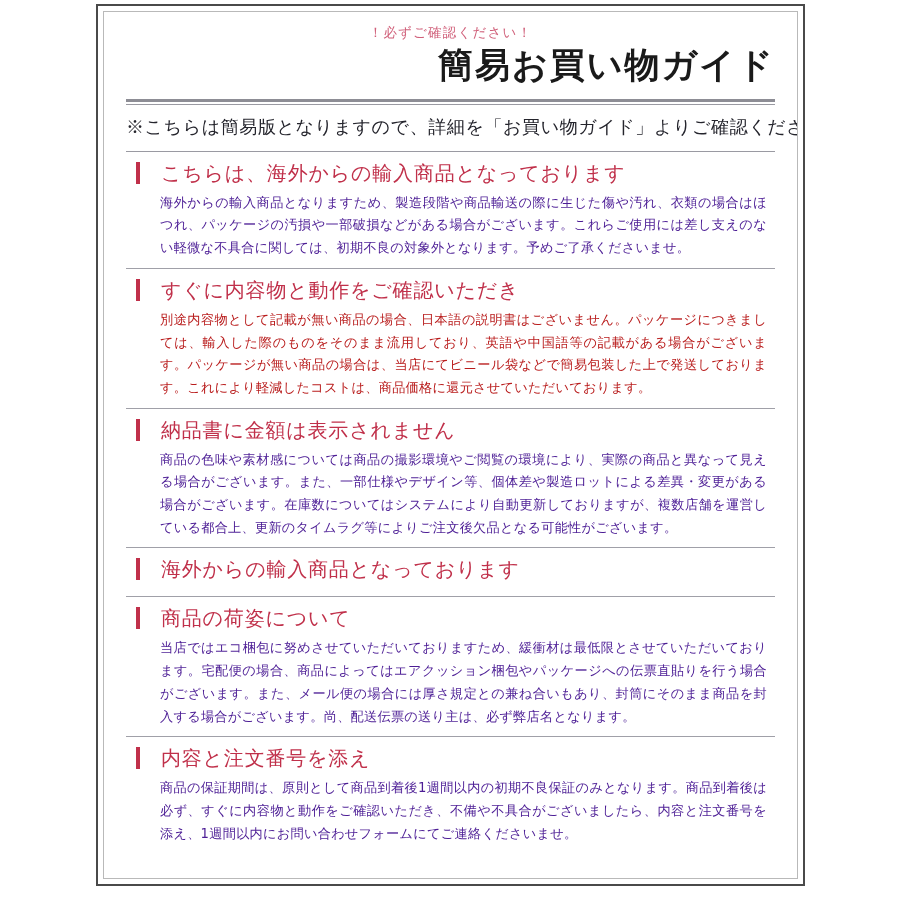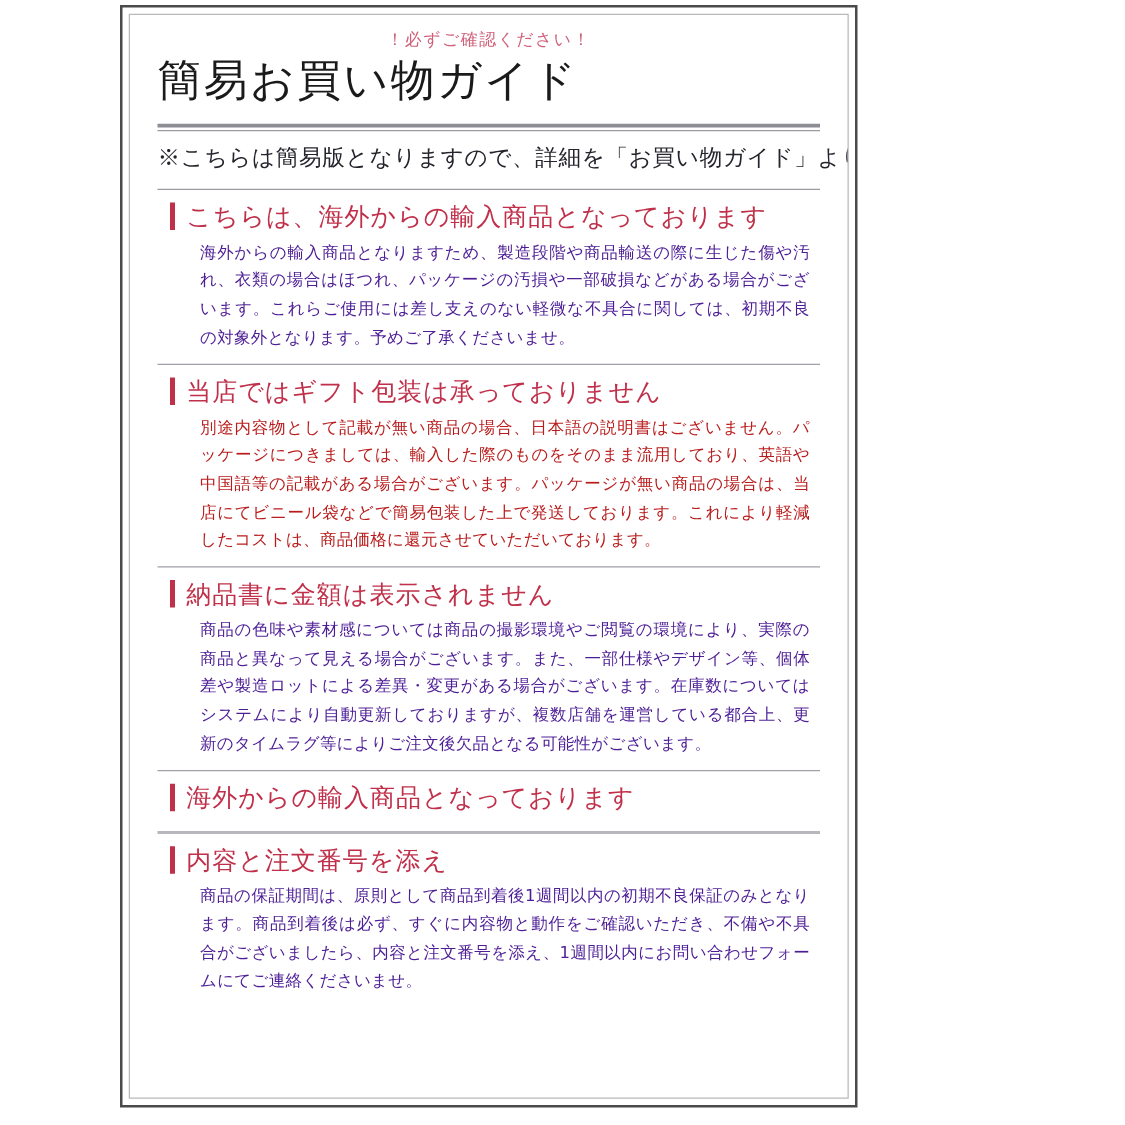--- a/index.html
+++ b/index.html
@@ -13,21 +13,21 @@
     background: #ffffff;
     font-family: "DejaVu Sans", "Liberation Sans", sans-serif;
     overflow: hidden;
   }
 
   
   .doc-frame {
     position: absolute;
     left: 96px;
     top: 4px;
-    width: 590px;
+    width: 709px;
     height: 882px;
     border: 2px solid #4a4a4a;
     box-sizing: border-box;
     background: #fff;
   }
   .doc-inner {
     position: absolute;
     left: 5px;
     top: 5px;
     right: 5px;
@@ -41,24 +41,24 @@
   
   .alert-line {
     text-align: center;
     color: #d0607a;
     font-size: 13.5px;
     letter-spacing: 1.2px;
     line-height: 1.5;
     margin: 4px 0 0 0;
   }
   .doc-title {
-    text-align: left;
+    text-align: right;
     color: #1a1a1a;
     font-size: 35px;
-    font-weight: 400;
+    font-weight: 700;
     letter-spacing: 2px;
     line-height: 1.22;
     margin: 2px 0 0 0;
     white-space: nowrap;
   }
 
   .rule-thick {
     height: 0;
     border-top: 3px solid #8d8d95;
     margin: 12px 0 0 0;
@@ -85,20 +85,21 @@
 
   
   .section {
     padding: 9px 0 8px 0;
   }
   .section-head {
     display: flex;
     align-items: center;
     margin: 0 0 7px 0;
     padding-left: 10px;
+    gap: 12px;
   }
   .accent-bar {
     width: 4px;
     height: 22px;
     background: #c0304a;
     margin-right: 9px;
     flex: none;
   }
   .section-title {
     color: #c0304a;
@@ -147,40 +148,47 @@
           <div class="section-head">
             <span class="accent-bar"></span>
             <span class="section-title">こちらは、海外からの輸入商品となっております</span>
           </div>
           <p class="section-body">海外からの輸入商品となりますため、製造段階や商品輸送の際に生じた傷や汚れ、衣類の場合はほつれ、パッケージの汚損や一部破損などがある場合がございます。これらご使用には差し支えのない軽微な不具合に関しては、初期不良の対象外となります。予めご了承くださいませ。</p>
         </div>
         <div class="divider"></div>
         <div class="section">
           <div class="section-head">
             <span class="accent-bar"></span>
-            <span class="section-title">当店ではギフト包装は承っておりません</span>
+            <span class="section-title">すぐに内容物と動作をご確認いただき</span>
           </div>
           <p class="section-body tinted">別途内容物として記載が無い商品の場合、日本語の説明書はございません。パッケージにつきましては、輸入した際のものをそのまま流用しており、英語や中国語等の記載がある場合がございます。パッケージが無い商品の場合は、当店にてビニール袋などで簡易包装した上で発送しております。これにより軽減したコストは、商品価格に還元させていただいております。</p>
         </div>
         <div class="divider"></div>
         <div class="section">
           <div class="section-head">
             <span class="accent-bar"></span>
             <span class="section-title">納品書に金額は表示されません</span>
           </div>
           <p class="section-body">商品の色味や素材感については商品の撮影環境やご閲覧の環境により、実際の商品と異なって見える場合がございます。また、一部仕様やデザイン等、個体差や製造ロットによる差異・変更がある場合がございます。在庫数についてはシステムにより自動更新しておりますが、複数店舗を運営している都合上、更新のタイムラグ等によりご注文後欠品となる可能性がございます。</p>
         </div>
         <div class="divider"></div>
         <div class="section">
           <div class="section-head">
             <span class="accent-bar"></span>
             <span class="section-title">海外からの輸入商品となっております</span>
           </div>
         </div>
         <div class="divider"></div>
+        <div class="section">
+          <div class="section-head">
+            <span class="accent-bar"></span>
+            <span class="section-title">商品の荷姿について</span>
+          </div>
+          <p class="section-body">当店ではエコ梱包に努めさせていただいておりますため、緩衝材は最低限とさせていただいております。宅配便の場合、商品によってはエアクッション梱包やパッケージへの伝票直貼りを行う場合がございます。また、メール便の場合には厚さ規定との兼ね合いもあり、封筒にそのまま商品を封入する場合がございます。尚、配送伝票の送り主は、必ず弊店名となります。</p>
+        </div>
         <div class="divider"></div>
         <div class="section">
           <div class="section-head">
             <span class="accent-bar"></span>
             <span class="section-title">内容と注文番号を添え</span>
           </div>
           <p class="section-body">商品の保証期間は、原則として商品到着後1週間以内の初期不良保証のみとなります。商品到着後は必ず、すぐに内容物と動作をご確認いただき、不備や不具合がございましたら、内容と注文番号を添え、1週間以内にお問い合わせフォームにてご連絡くださいませ。</p>
         </div>
       </div>
 

